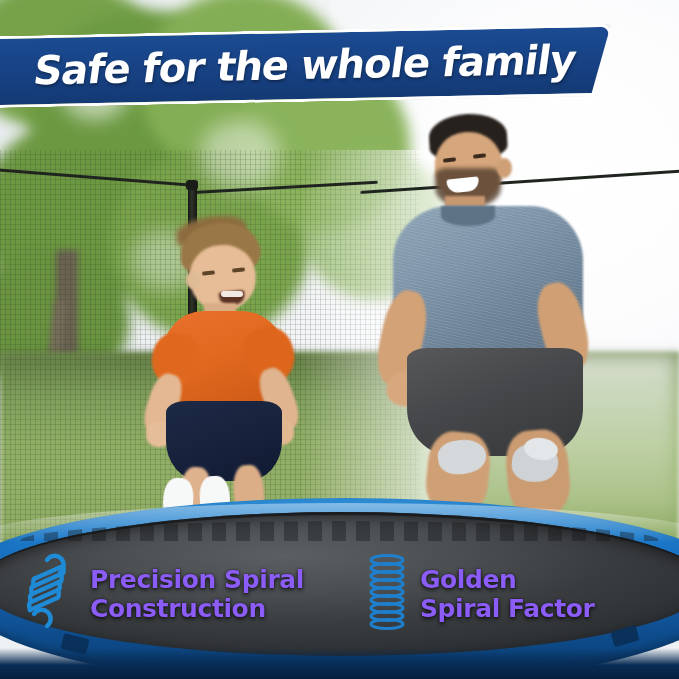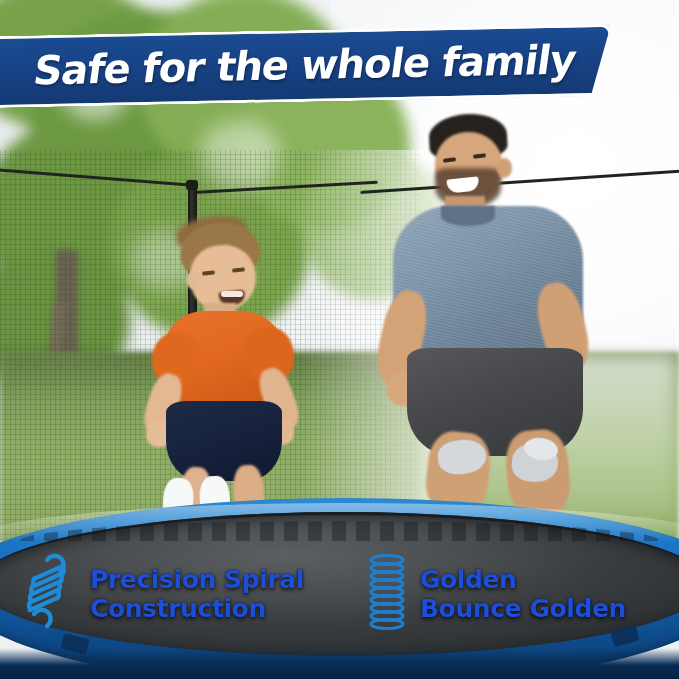--- a/index.html
+++ b/index.html
@@ -293,21 +293,21 @@
     position:absolute;left:0;top:552px;width:679px;height:90px;
     display:flex;
     align-items:flex-start;
   }
   .feature{
     display:flex;align-items:center;gap:12px;
   }
   .feature.left{margin-left:16px;}
   .feature.right{margin-left:62px;}
   .feat-label{
-    color:#1d4ed8;
+    color:#8b5cf6;
     font-family:"DejaVu Sans", sans-serif;
     font-size:25px;
     font-weight:bold;
     line-height:1.16;
     letter-spacing:-.4px;
     text-shadow:0 2px 4px rgba(0,0,0,.75), 0 0 2px rgba(0,0,0,.6);
     white-space:pre-line;
   }
   .icon-wrap{flex:0 0 auto;display:block;}
 </style>
@@ -452,18 +452,18 @@
             <ellipse cx="21" cy="32" rx="16" ry="4.6"></ellipse>
             <ellipse cx="21" cy="40" rx="16" ry="4.6"></ellipse>
             <ellipse cx="21" cy="48" rx="16" ry="4.6"></ellipse>
             <ellipse cx="21" cy="56" rx="16" ry="4.6"></ellipse>
             <ellipse cx="21" cy="64" rx="16" ry="4.6"></ellipse>
             <ellipse cx="21" cy="72" rx="16" ry="4.6"></ellipse>
           </g>
         </svg>
       </span>
       <span class="feat-label">Golden
-Bounce Golden</span>
+Spiral Factor</span>
     </div>
 
   </div>
 
 </div>
 
 </body></html>

